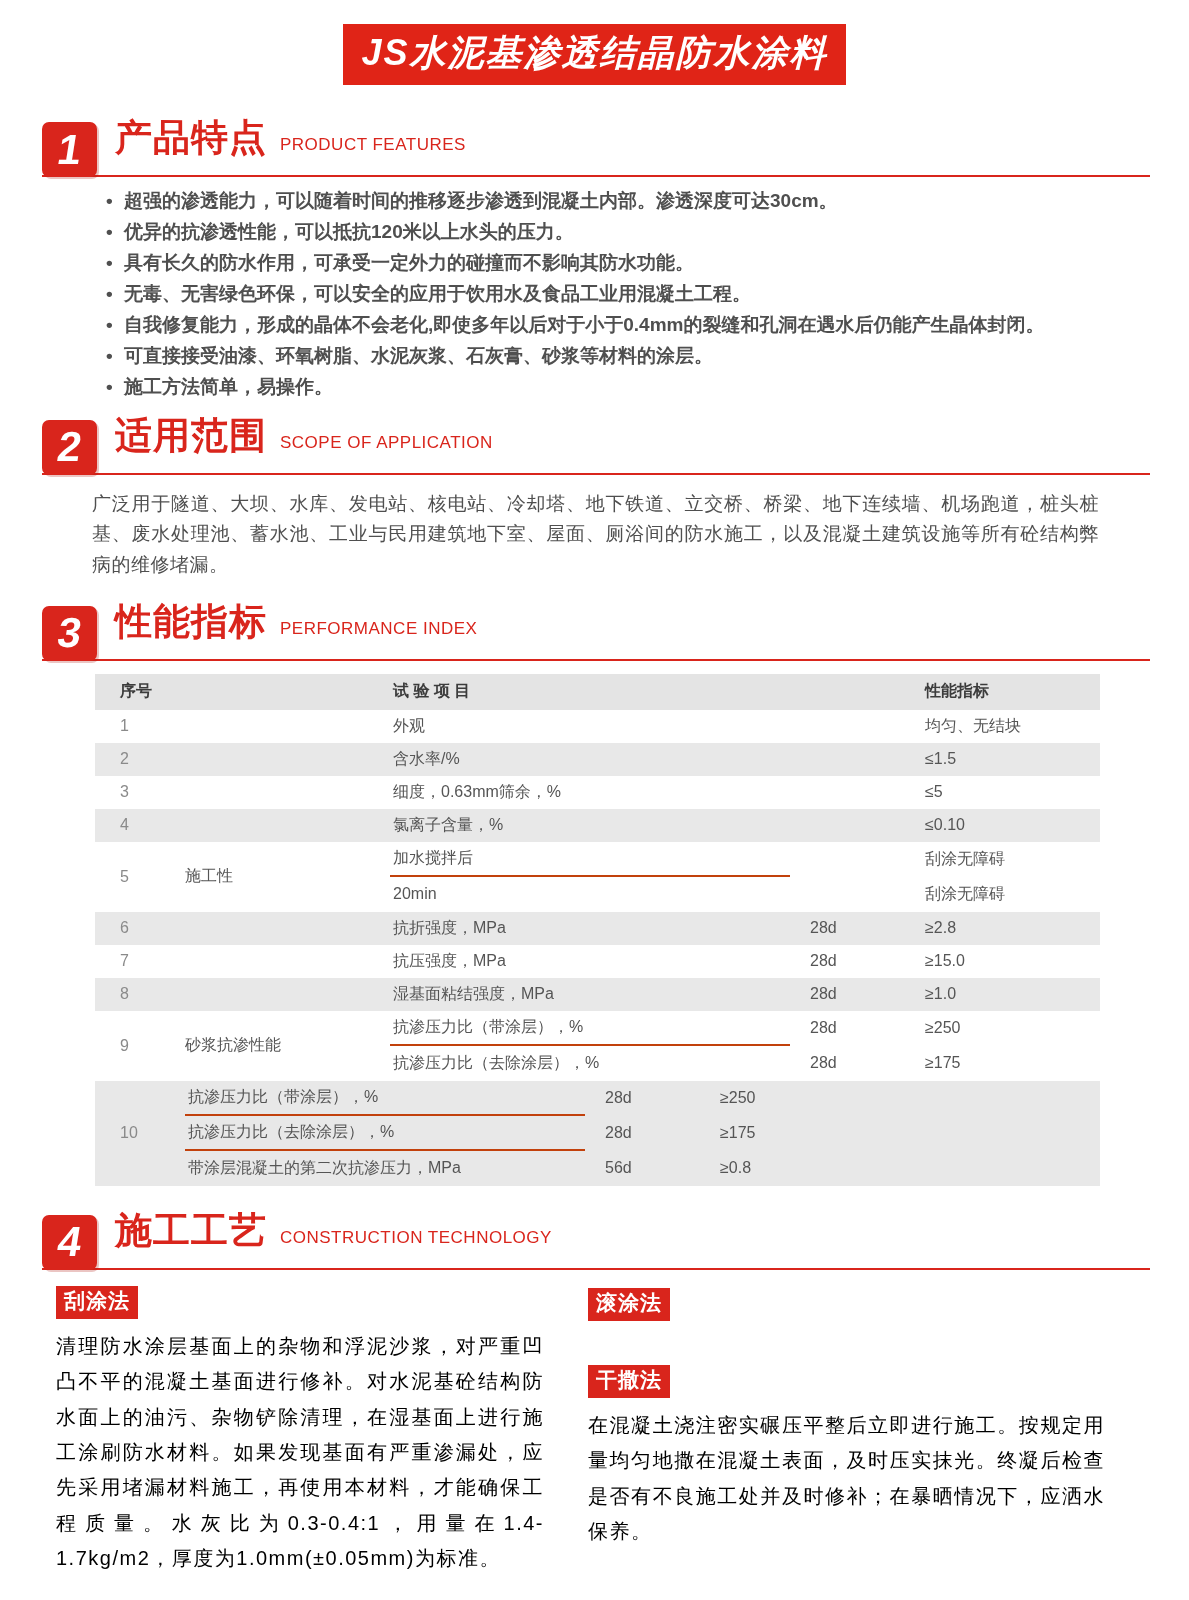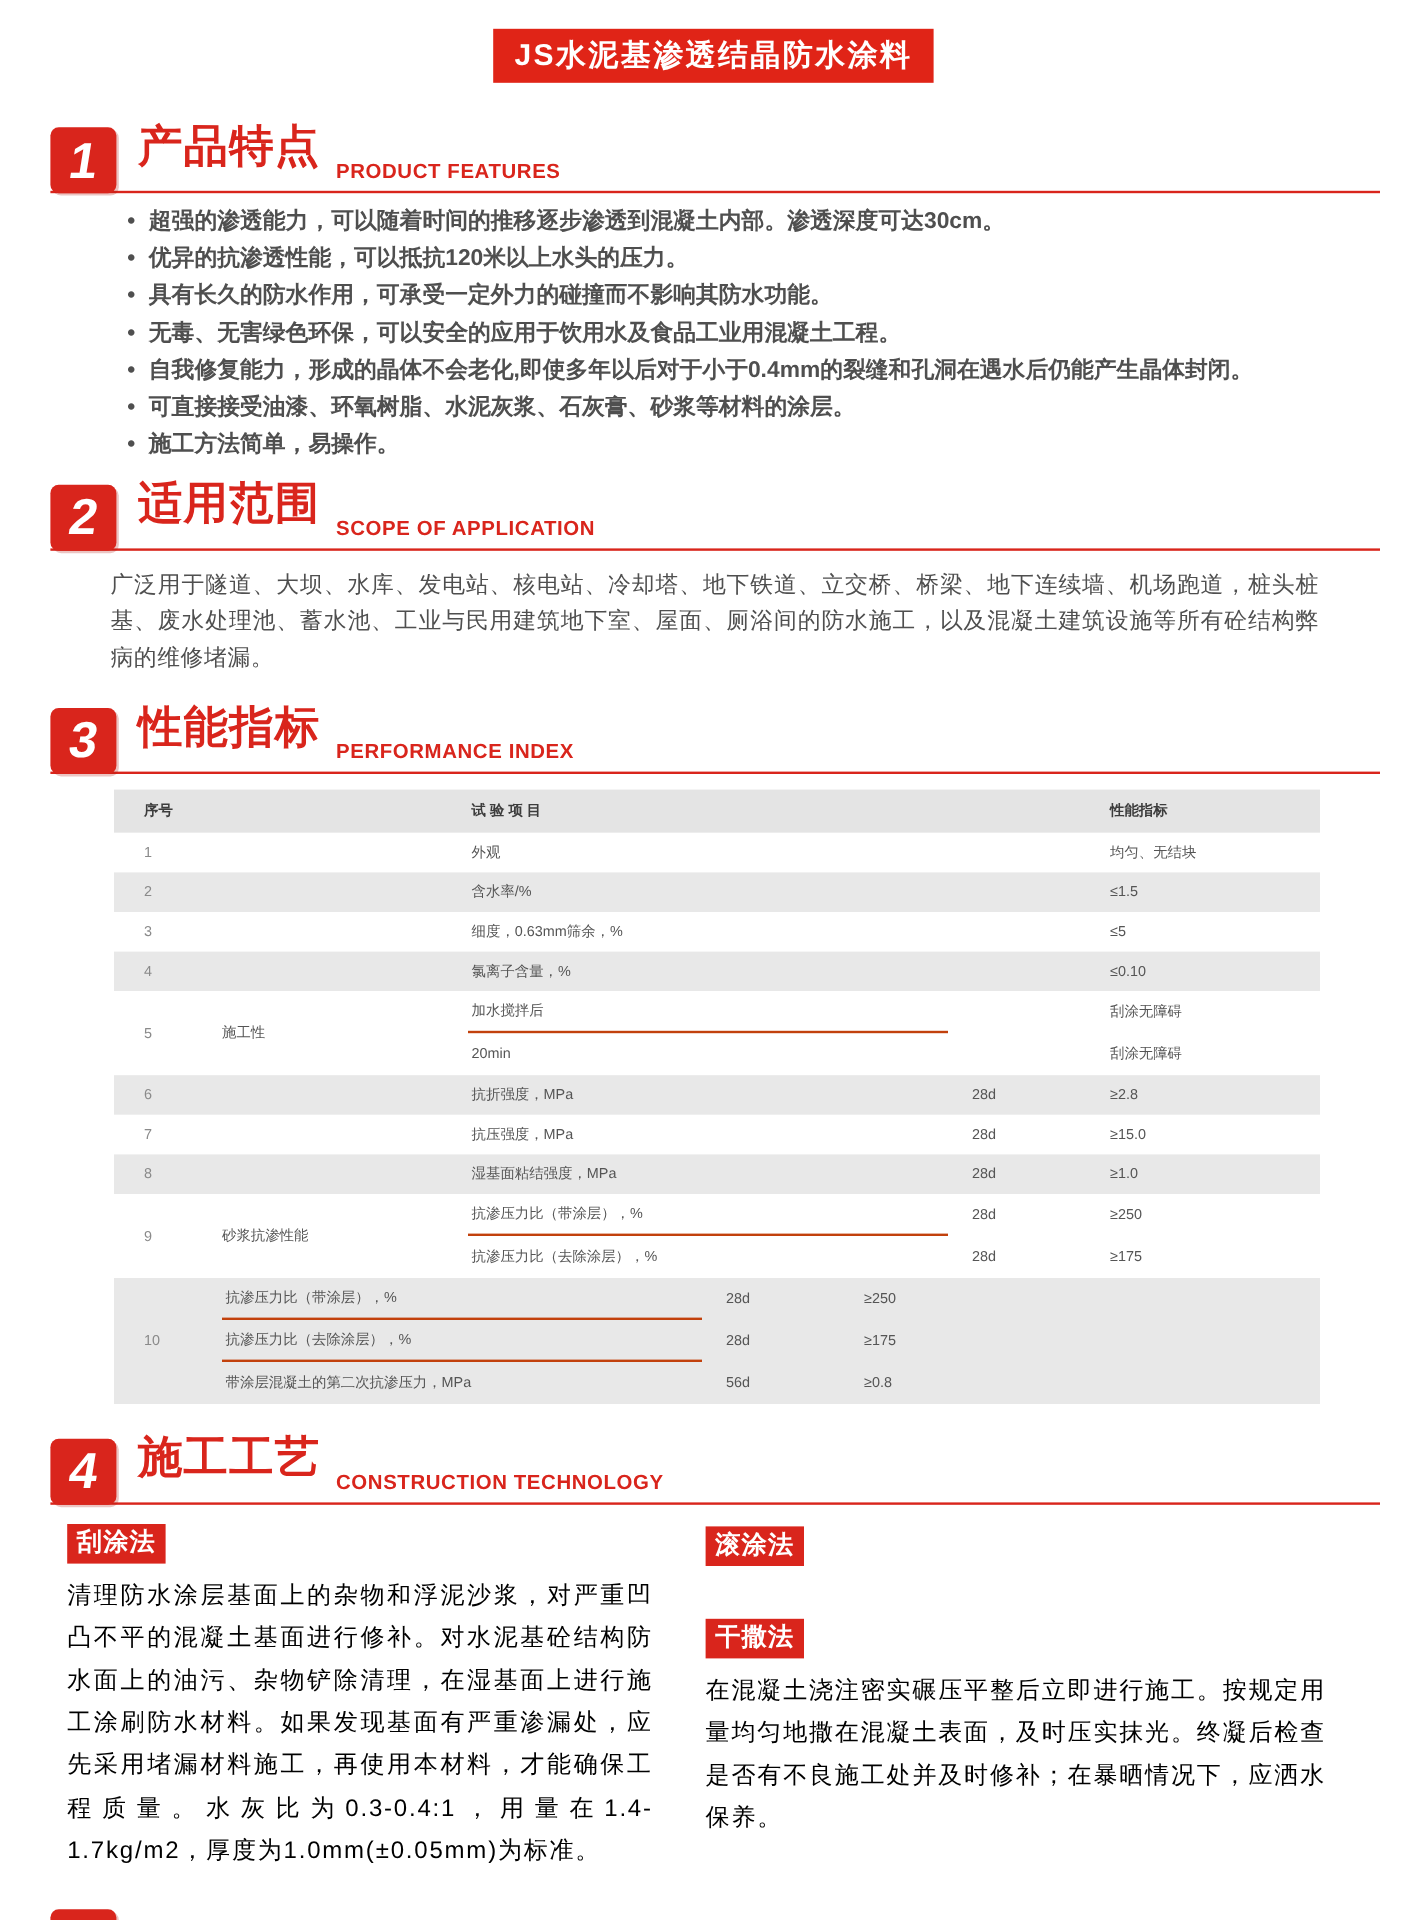--- a/index.html
+++ b/index.html
@@ -6,22 +6,23 @@
   html,body { width: 1189px; background: #ffffff; }
   body {
     height: 1600px; overflow: hidden;
     font-family: "Liberation Sans", "DejaVu Sans", sans-serif;
     color: #4f4f4f;
   }
   
   .banner-wrap { display: flex; justify-content: center; padding-top: 24px; }
   .banner {
     background: #e02417; color: #ffffff;
-    font-size: 25px; font-weight: bold; letter-spacing: 2px;
+    font-size: 36px; font-weight: bold; letter-spacing: 2px;
     padding: 5px 18px 7px;
+    font-style: italic;
   }
   
   .sec-header {
     display: flex; align-items: flex-end;
     margin: 0 39px 0 42px;
     border-bottom: 2px solid #d9251c;
     padding-bottom: 0;
   }
   .sec-num {
     width: 55px; height: 55px; flex: 0 0 55px;
@@ -31,39 +32,39 @@
     box-shadow: 2px 2px 0 rgba(175,25,15,.25);
     margin-bottom: -2px;
   }
   .sec-num span { transform: skewX(-9deg); display: block; }
   .sec-title {
     color: #d9251c; font-size: 37px; font-weight: bold;
     margin-left: 18px; line-height: 1; padding-bottom: 19px;
     letter-spacing: 1px;
   }
   .sec-subtitle {
-    color: #d9251c; font-size: 17px; font-weight: bold;
-    margin-left: 13px; padding-bottom: 6px; letter-spacing: 0.5px;
+    color: #d9251c; font-size: 17px; font-weight: normal;
+    margin-left: 13px; padding-bottom: 20px; letter-spacing: 0.5px;
   }
   
   .features { margin: 14px 60px 0 106px; list-style: none; font-weight: bold; }
   .features li {
     font-size: 19px; color: #4f4f4f; margin-bottom: 11px;
     position: relative; padding-left: 18px; line-height: 1.05;
   }
   .features li::before {
     content: "•"; position: absolute; left: 0; top: 0; color: #4f4f4f;
   }
   
   .scope-text {
     margin: 14px 90px 0 92px; font-size: 19px; line-height: 1.62;
     color: #4f4f4f; text-align: justify; letter-spacing: 0.5px;
   }
   
-  .ptable { margin: 13px 0 0 95px; width: 1005px; font-size: 12px; color: #555; }
+  .ptable { margin: 13px 0 0 95px; width: 1005px; font-size: 16px; color: #555; }
   .trow { display: flex; align-items: stretch; background: #fff; }
   .trow.shade { background: #e8e8e8; }
   .trow.thead { background: #e4e4e4; font-weight: bold; color: #3c3c3c; }
   .c { display: flex; align-items: center; }
   .c.no    { width: 90px;  flex: 0 0 90px;  padding-left: 25px; color: #8a8a8a; }
   .thead .c.no { color: #3c3c3c; }
   .c.group { width: 205px; flex: 0 0 205px; }
   .c.itemscol { flex: 1 1 auto; flex-direction: column; align-items: stretch; justify-content: center; }
   .item { display: flex; align-items: stretch; min-height: 33px; }
   .trow.multi .item { min-height: 35px; }

